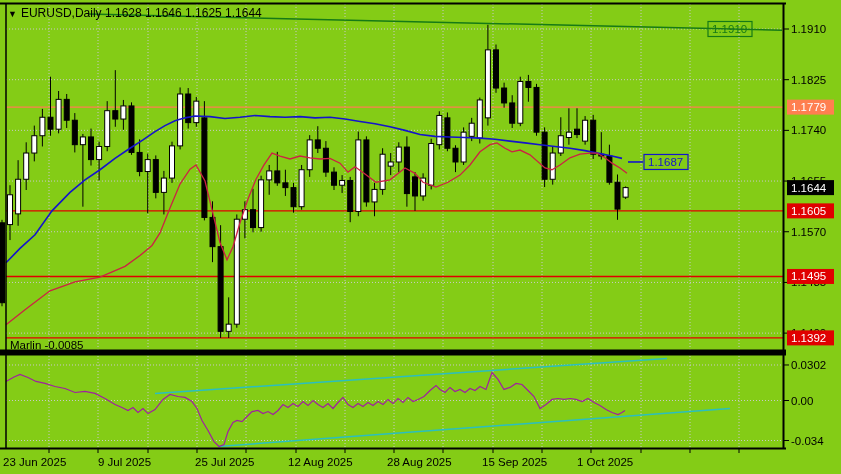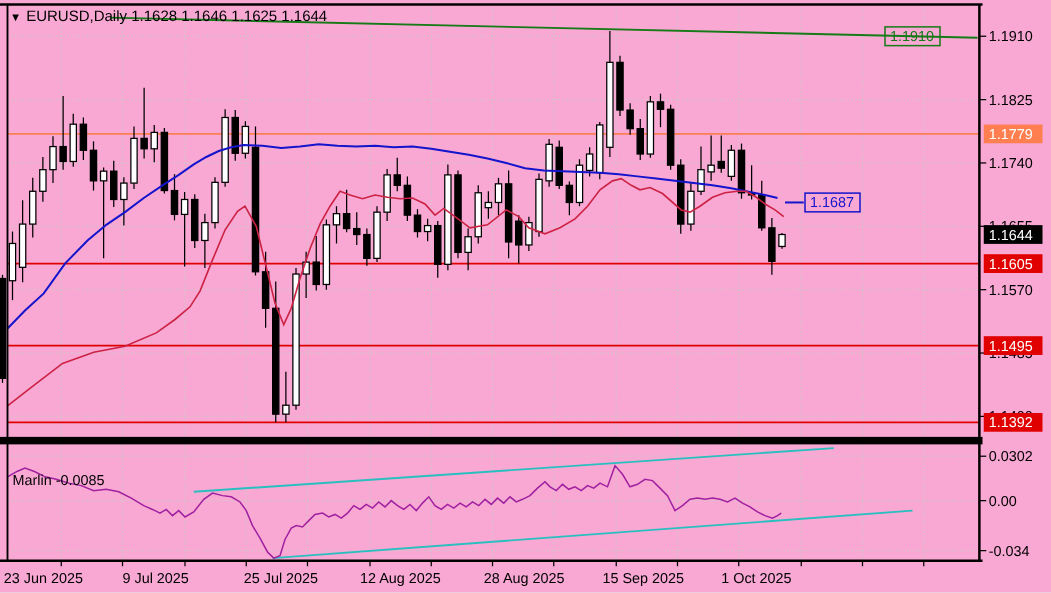--- a/index.html
+++ b/index.html
@@ -1,20 +1,20 @@
 <!DOCTYPE html>
 <html><head>
 <meta charset="utf-8">
 <style>
   html,body{margin:0;padding:0;background:#E9E9E9;}
-  #win{position:relative;width:841px;height:474px;background:#f9a8d4;overflow:hidden;
+  #win{position:relative;width:841px;height:474px;background:#84cc16;overflow:hidden;
        font-family:"Liberation Sans",sans-serif;}
   #title{position:absolute;left:8px;top:6px;font-size:12px;color:#000;white-space:nowrap;z-index:3;}
   #title .tri{font-size:9px;margin-right:4px;}
-  #marlin-label{position:absolute;left:10px;top:379px;font-size:11.5px;color:#000;z-index:3;}
+  #marlin-label{position:absolute;left:10px;top:339px;font-size:11.5px;color:#000;z-index:3;}
   svg{position:absolute;left:0;top:0;}
   text{font-family:"Liberation Sans",sans-serif;}
 </style>
 </head>
 <body>
 
 <div id="win">
   <div id="title">
     <span class="tri">▼</span><span>EURUSD,Daily</span>&nbsp;<span>1.1628 1.1646 1.1625 1.1644</span>
   </div>

